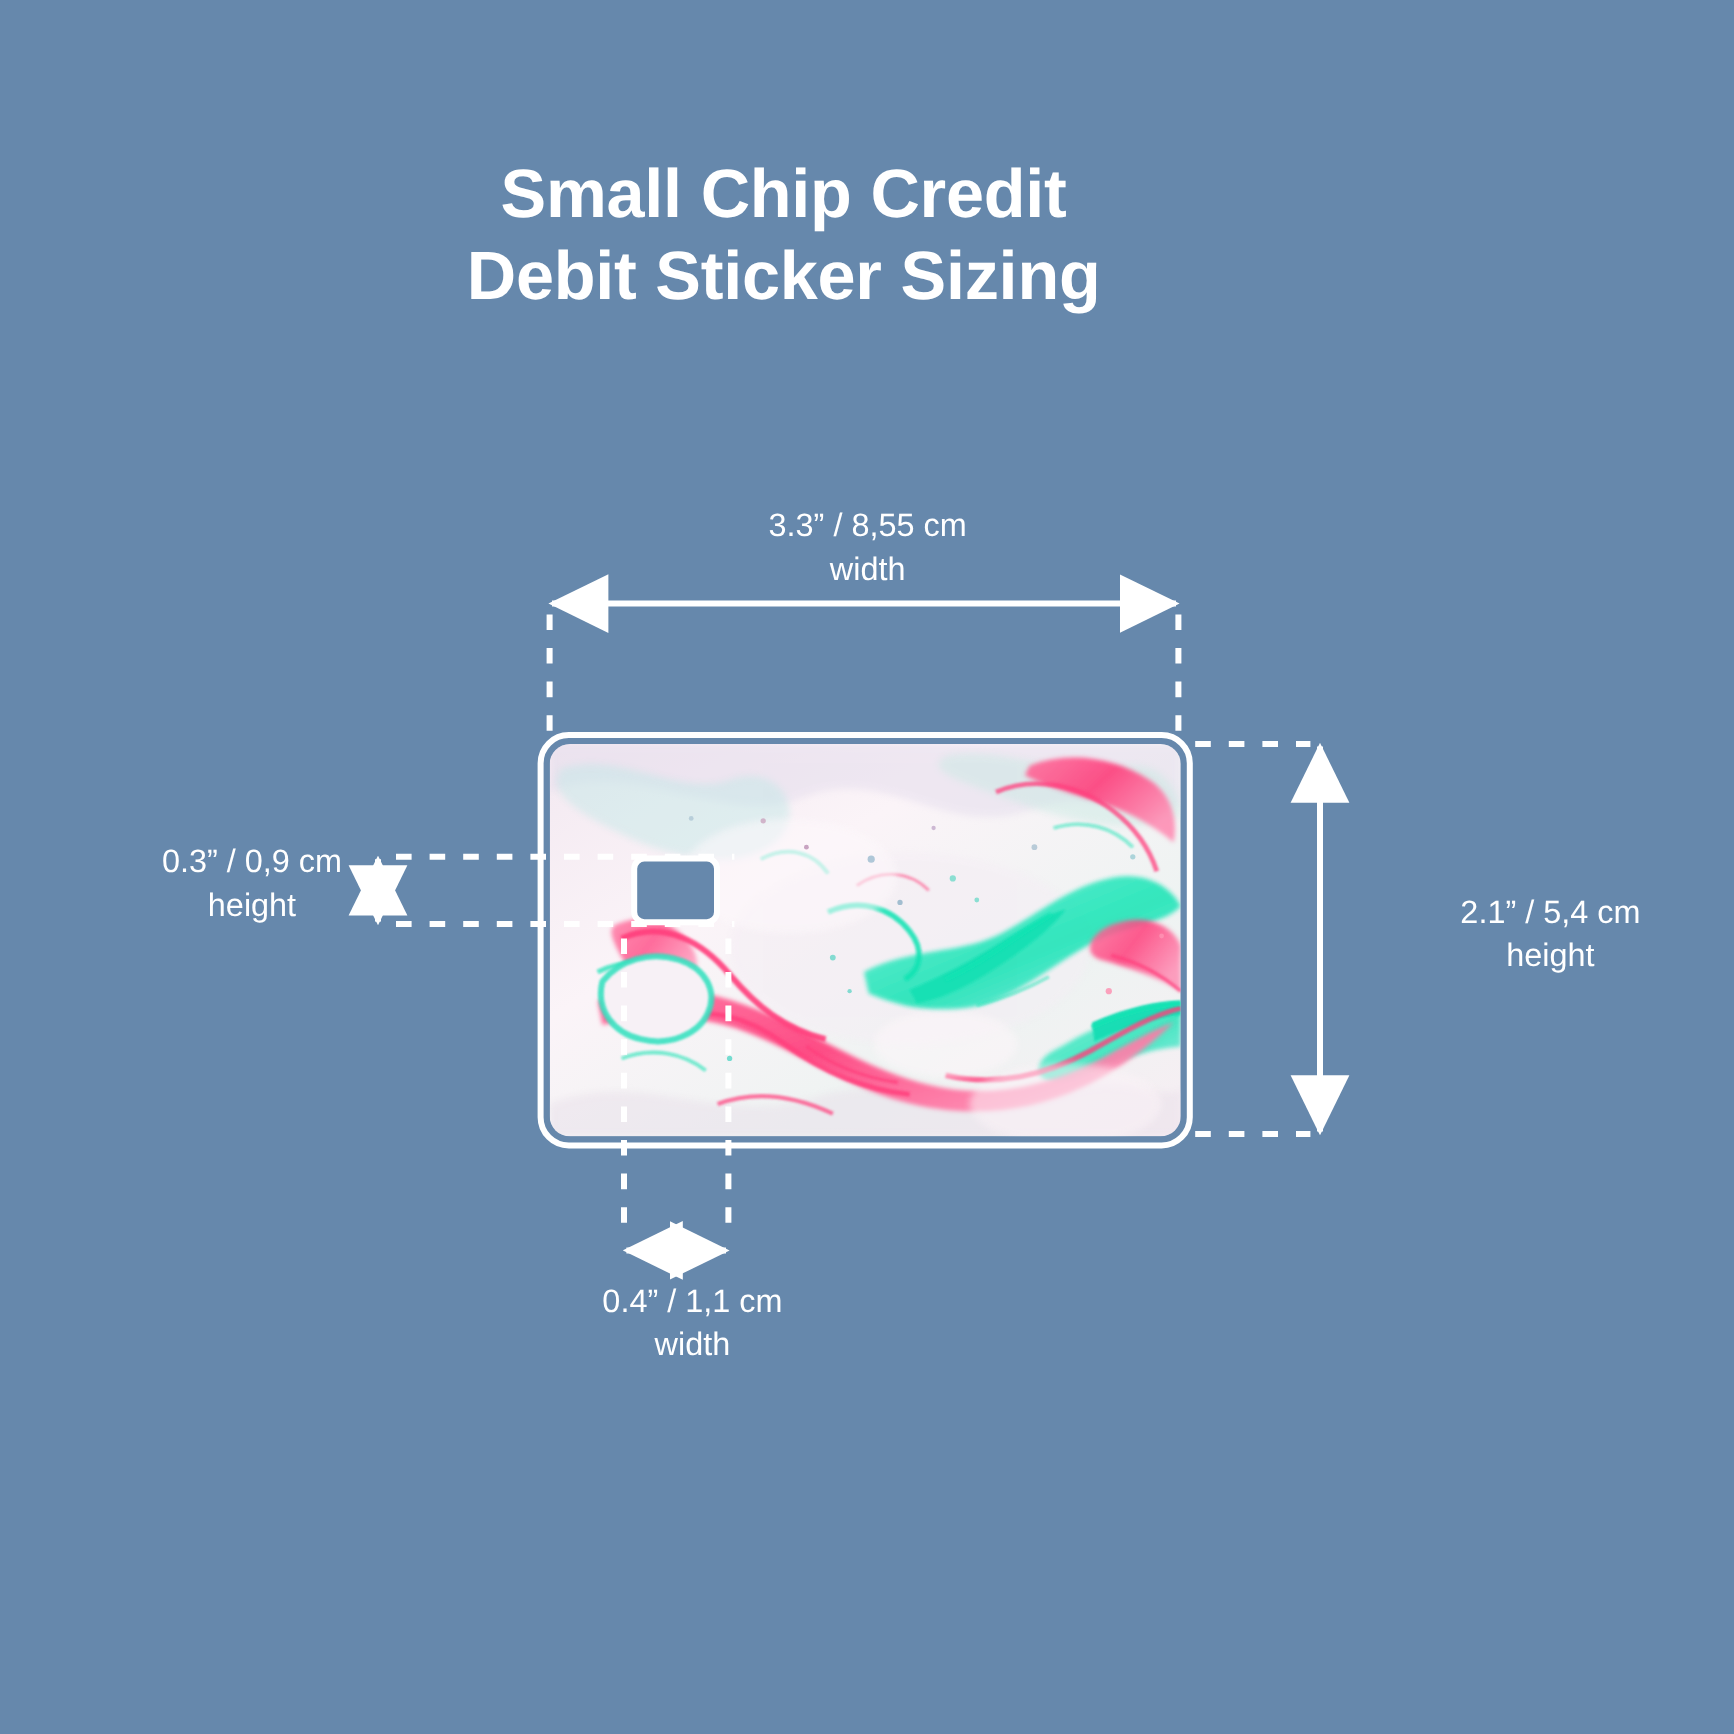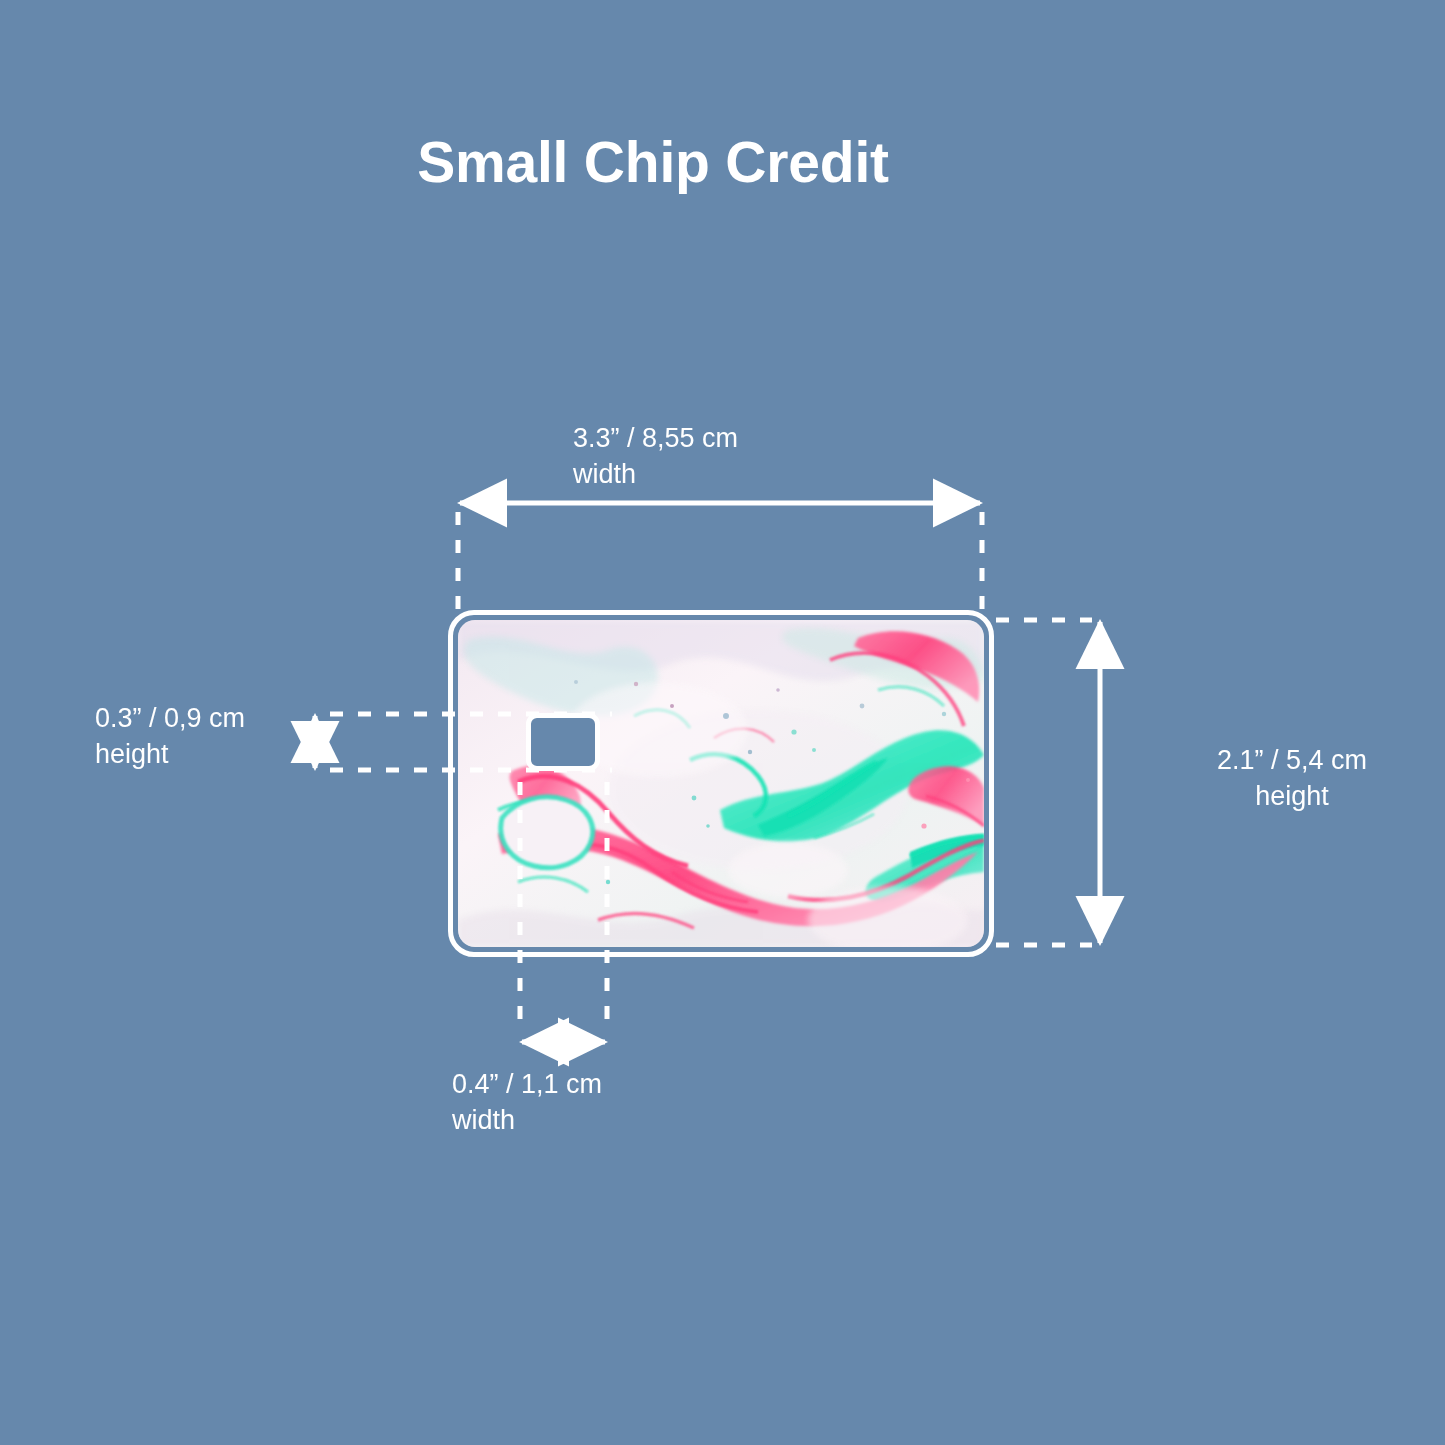--- a/index.html
+++ b/index.html
@@ -37,21 +37,21 @@
   }
   .title-line { display: block; }
 
   
   .dim-label {
     position: absolute;
     color: #ffffff;
     font-size: 27px;
     font-weight: 400;
     line-height: 36px;
-    text-align: left;
+    text-align: center;
     white-space: nowrap;
   }
   .dim-label .l2 { display: block; }
 
   #label-top      { left: 573px;  top: 420px;  width: 300px; }
   #label-right    { left: 1177px; top: 742px;  width: 230px; text-align: center;}
   #label-left     { left: 95px;   top: 700px;  width: 230px; }
   #label-bottom   { left: 452px;  top: 1066px; width: 250px; }
 
   
@@ -97,20 +97,21 @@
     pointer-events: none;
   }
 </style>
 </head>
 <body>
 
 <div id="stage">
 
   <div class="title">
     <span class="title-line">Small Chip Credit</span>
+    <span class="title-line">Debit Sticker Sizing</span>
   </div>
 
   <div id="card-outline"></div>
 
   <div id="card-art">
     <svg viewBox="0 0 526 327" preserveAspectRatio="xMidYMid slice">
       <defs>
         <linearGradient id="gBase" x1="0" y1="0" x2="1" y2="1">
           <stop offset="0%" stop-color="#f3e9f1"></stop>
           <stop offset="35%" stop-color="#fbf4f8"></stop>

